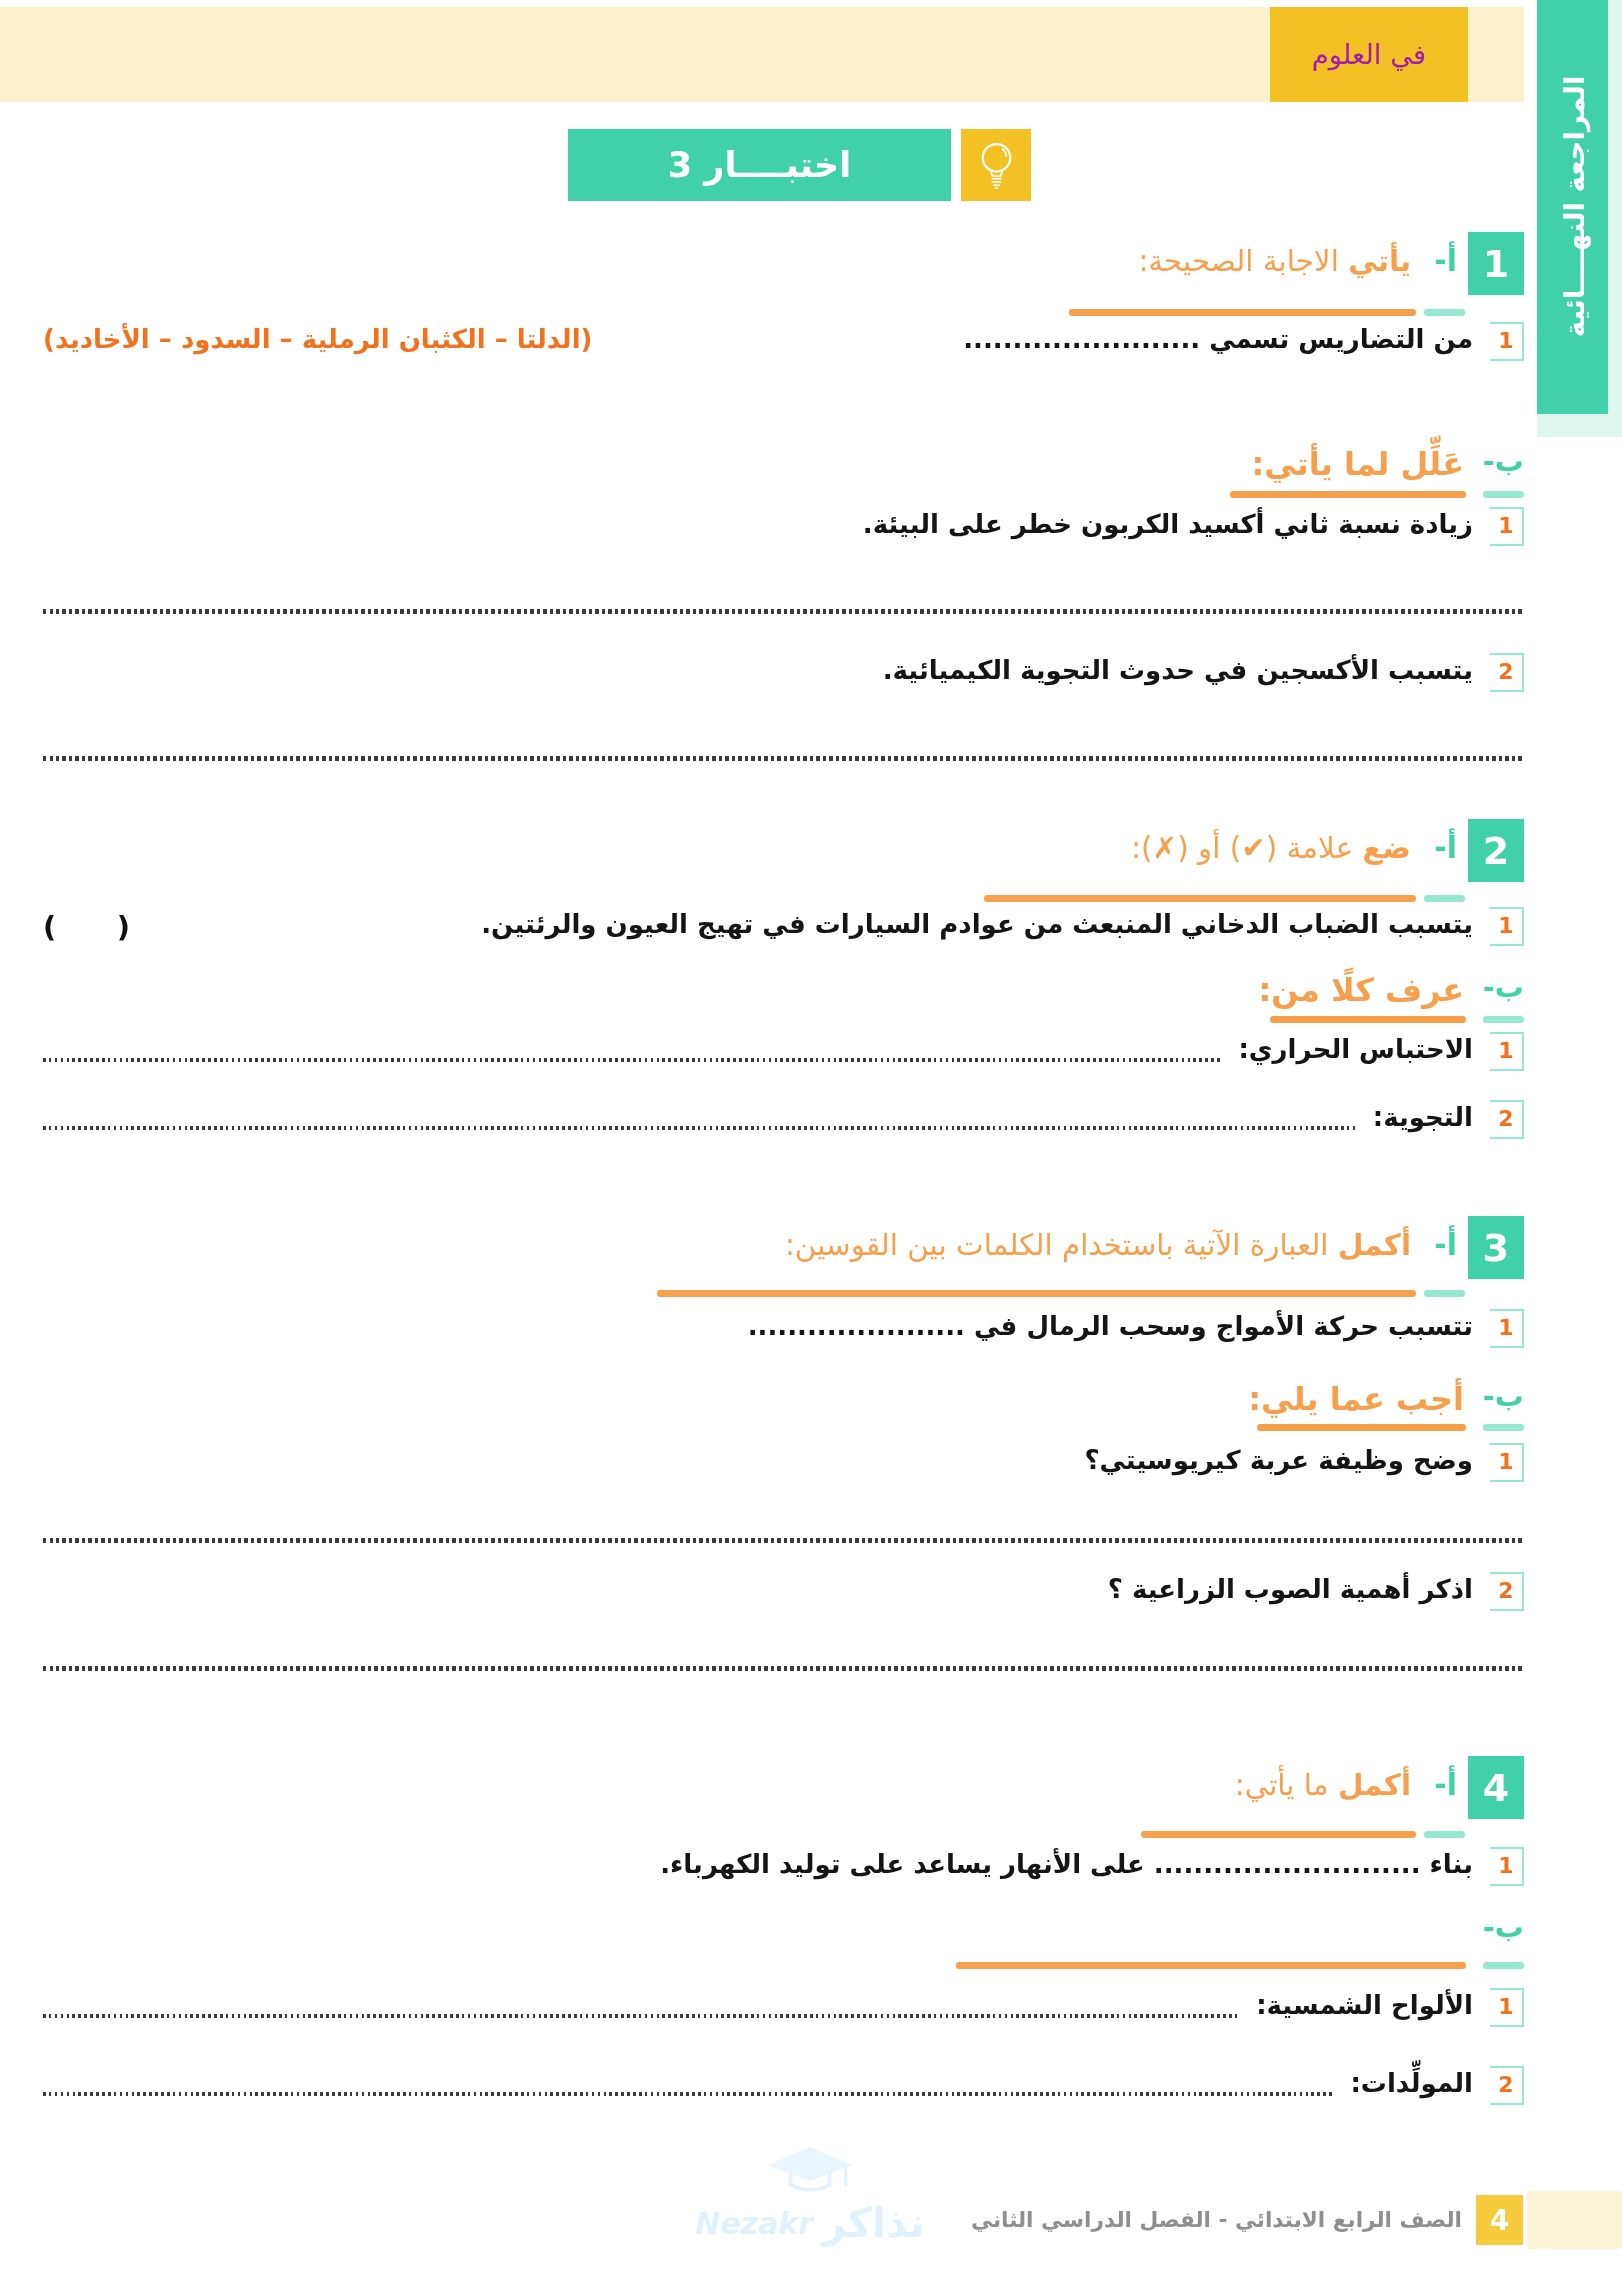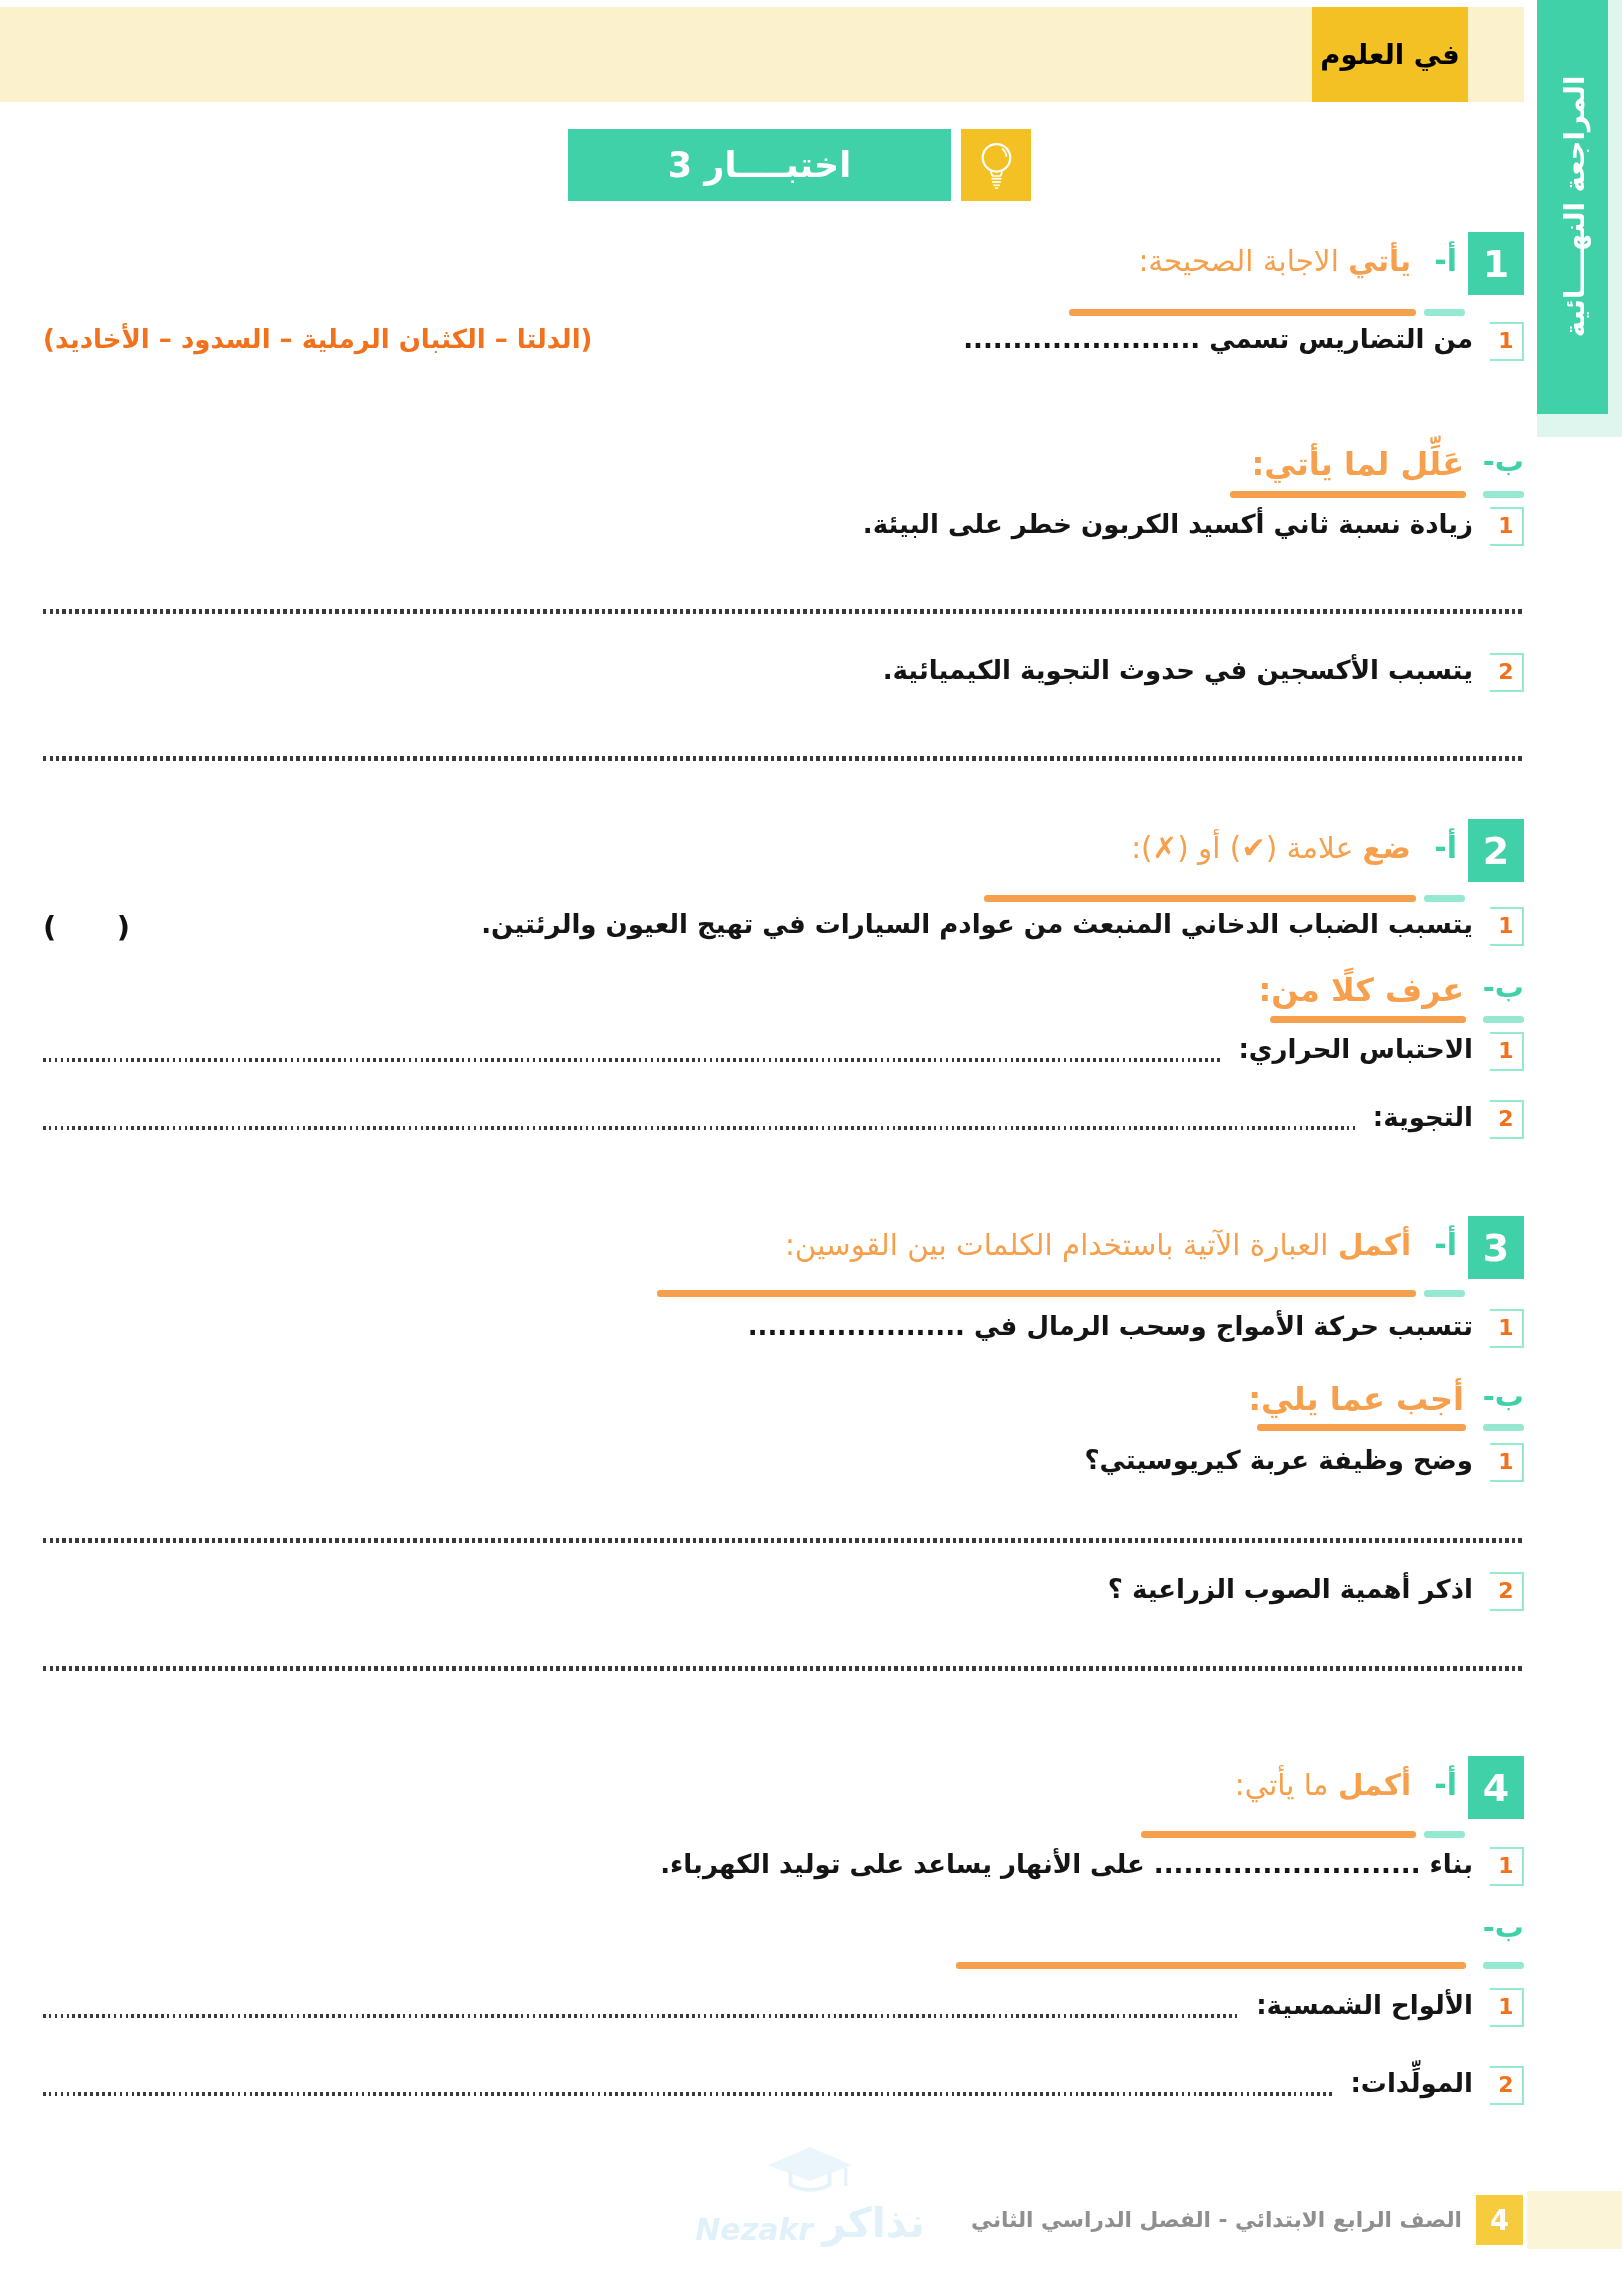--- a/index.html
+++ b/index.html
@@ -15,22 +15,22 @@
   }
   *{box-sizing:border-box;margin:0;padding:0;}
   body{background:#fff;}
   .page{
     position:relative;width:1623px;height:2295px;background:#fff;overflow:hidden;
     direction:rtl;font-family:"DejaVu Sans","Liberation Sans",sans-serif;
   }
   .abs{position:absolute;}
   
   .banner{top:6.5px;right:98px;left:0;height:95px;background:var(--cream);}
-  .badge-top{top:6.5px;right:154px;width:156px;height:95px;background:var(--yellow);
-    color:#000000;font-size:27.5px;font-weight:bold;display:flex;align-items:center;justify-content:center;}
+  .badge-top{top:6.5px;right:154px;width:198px;height:95px;background:var(--yellow);
+    color:#a21caf;font-size:27.5px;font-weight:normal;display:flex;align-items:center;justify-content:center;}
   .side-mint{top:0;right:0;width:85px;height:437px;background:var(--mint-bg);}
   .side-tab{top:0;right:14.4px;width:71px;height:414px;background:var(--teal);}
   .vtext{position:absolute;width:414px;height:71px;top:171px;left:-171px;transform:rotate(-90deg);
     display:flex;align-items:center;justify-content:center;color:#fff;font-size:27.5px;font-weight:bold;white-space:nowrap;}
   .test-badge{top:129px;left:569px;width:383px;height:72px;background:var(--teal);
     color:#fff;font-size:35px;font-weight:bold;display:flex;align-items:center;justify-content:center;}
   .bulb-box{top:129px;left:962px;width:70px;height:72px;background:var(--yellow);
     display:flex;align-items:center;justify-content:center;}
   
   .qhead{right:98px;left:44px;height:65px;}
@@ -61,21 +61,21 @@
   .dotfill{flex:1;height:3.9px;margin-top:29px;
     background:repeating-linear-gradient(to right,#3a3a3a 0 2.6px,transparent 2.6px 5.9px);}
   .label{white-space:nowrap;}
   
   .footer-cream{top:2191px;right:0;width:95px;height:58px;background:#FCF4D6;}
   .footer-page{top:2195px;right:99px;width:47px;height:50px;background:var(--footer-yellow);
     color:#fff;font-size:27.5px;font-weight:bold;display:flex;align-items:center;justify-content:center;}
   .footer-text{top:2207px;right:160px;color:#8f8f8f;font-size:21.6px;font-weight:bold;}
   .watermark{top:2143px;left:628px;width:366px;display:flex;flex-direction:column;align-items:center;
     opacity:.55;color:#c8e7f5;}
-  .wm-row{display:flex;align-items:flex-end;gap:9.2px;direction:ltr;}
+  .wm-row{display:flex;align-items:center;gap:9.2px;direction:ltr;}
   .wm-en{font-size:30px;font-weight:bold;font-style:italic;}
   .wm-ar{font-size:41px;font-weight:bold;}
 </style>
 </head>
 <body>
 
 <div class="page">
 
   <div class="abs banner"></div>
   <div class="abs badge-top">في العلوم</div>

